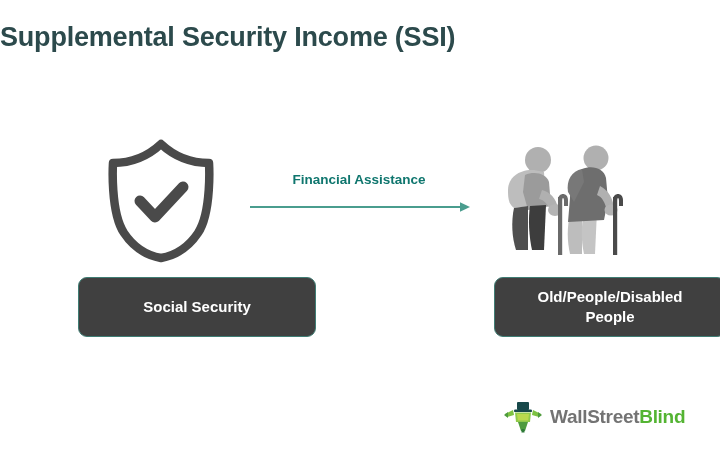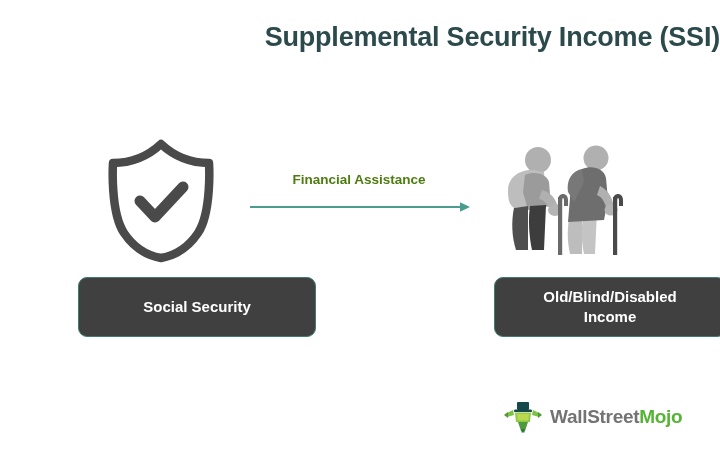--- a/index.html
+++ b/index.html
@@ -19,21 +19,21 @@
     height: 453px;
     background: #ffffff;
   }
 
   
   .title {
     position: absolute;
     left: 0;
     top: 22px;
     width: 720px;
-    text-align: right;
+    text-align: left;
     font-size: 27px;
     font-weight: bold;
     color: #2c4a4c;
     letter-spacing: -0.2px;
     white-space: nowrap;
   }
 
   
   .shield-wrap {
     position: absolute;
@@ -53,21 +53,21 @@
     height: 40px;
   }
   .arrow-label {
     position: absolute;
     left: 0;
     top: 0;
     width: 222px;
     text-align: center;
     font-size: 13.5px;
     font-weight: bold;
-    color: #4d7c0f;
+    color: #0f766e;
     white-space: nowrap;
   }
   .arrow-line {
     position: absolute;
     left: 2px;
     top: 29px;
     width: 222px;
     height: 12px;
   }
 
@@ -195,22 +195,22 @@
   </div>
 
   <div class="node-box" id="box-ssa">
     <div>
       <span class="line">Social Security</span>
     </div>
   </div>
 
   <div class="node-box" id="box-people">
     <div>
-      <span class="line">Old/Blind/Disabled</span>
-      <span class="line">Income</span>
+      <span class="line">Old/People/Disabled</span>
+      <span class="line">People</span>
     </div>
   </div>
 
   <div class="logo">
     <svg class="logo-mark" viewBox="0 0 40 32">
 
       <path d="M2 13 L10 9 L11 14 L4 16 Z" fill="#7dc242"></path>
       <path d="M1 14 L5 11 L5 17 Z" fill="#4e9b3e"></path>
 
       <path d="M38 13 L30 9 L29 14 L36 16 Z" fill="#7dc242"></path>
@@ -219,17 +219,17 @@
       <rect x="14" y="1" width="12" height="8" rx="1" fill="#17484a"></rect>
       <rect x="11" y="8.5" width="18" height="2.6" rx="1.2" fill="#17484a"></rect>
 
       <path d="M12 11.5 L28 11.5 L27 21 L13 21 Z" fill="#8fc94a"></path>
       <path d="M14 13 L26 13 L25.2 19.5 L14.8 19.5 Z" fill="#b9d94e"></path>
 
       <path d="M15 21 L25 21 L22 30 L18 30 Z" fill="#4e9b3e"></path>
       <rect x="18.5" y="28" width="3" height="3.5" fill="#2f7a3a"></rect>
     </svg>
     <div class="logo-text">
-      <span class="wall">WallStreet</span><span class="mojo">Mojo</span>
+      <span class="wall">WallStreet</span><span class="mojo">Blind</span>
     </div>
   </div>
 
 </div>
 
 </body></html>

